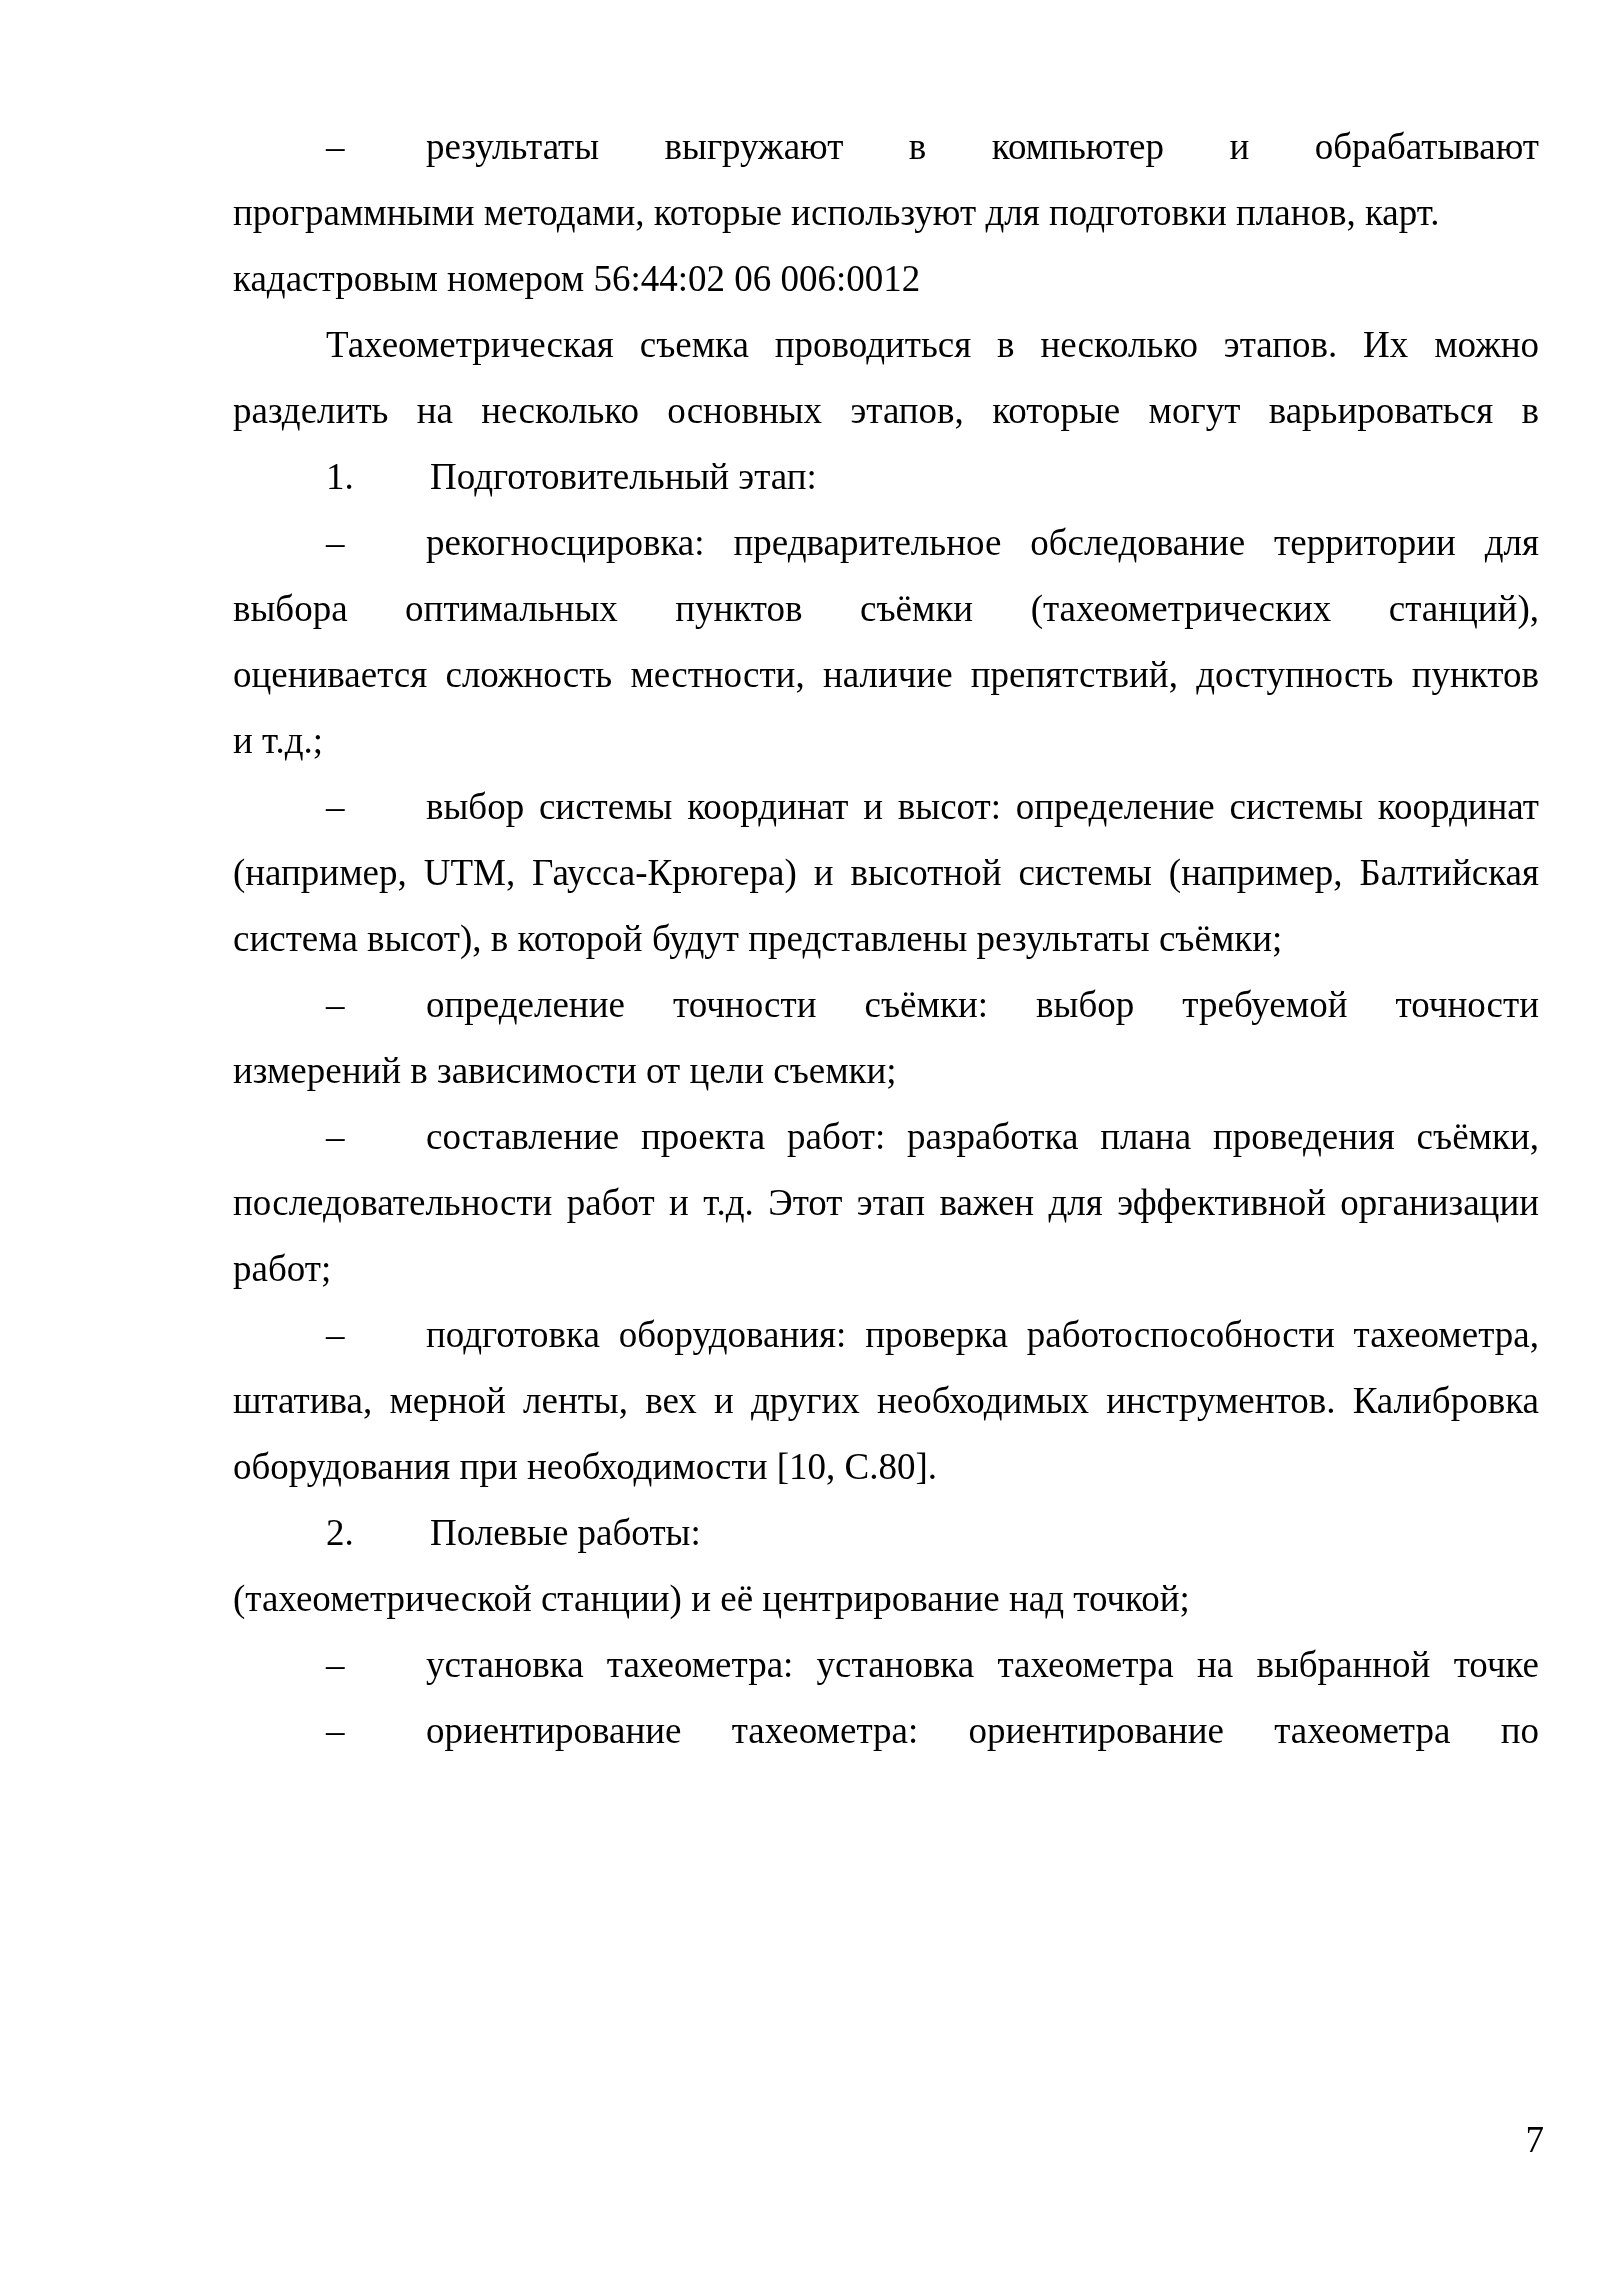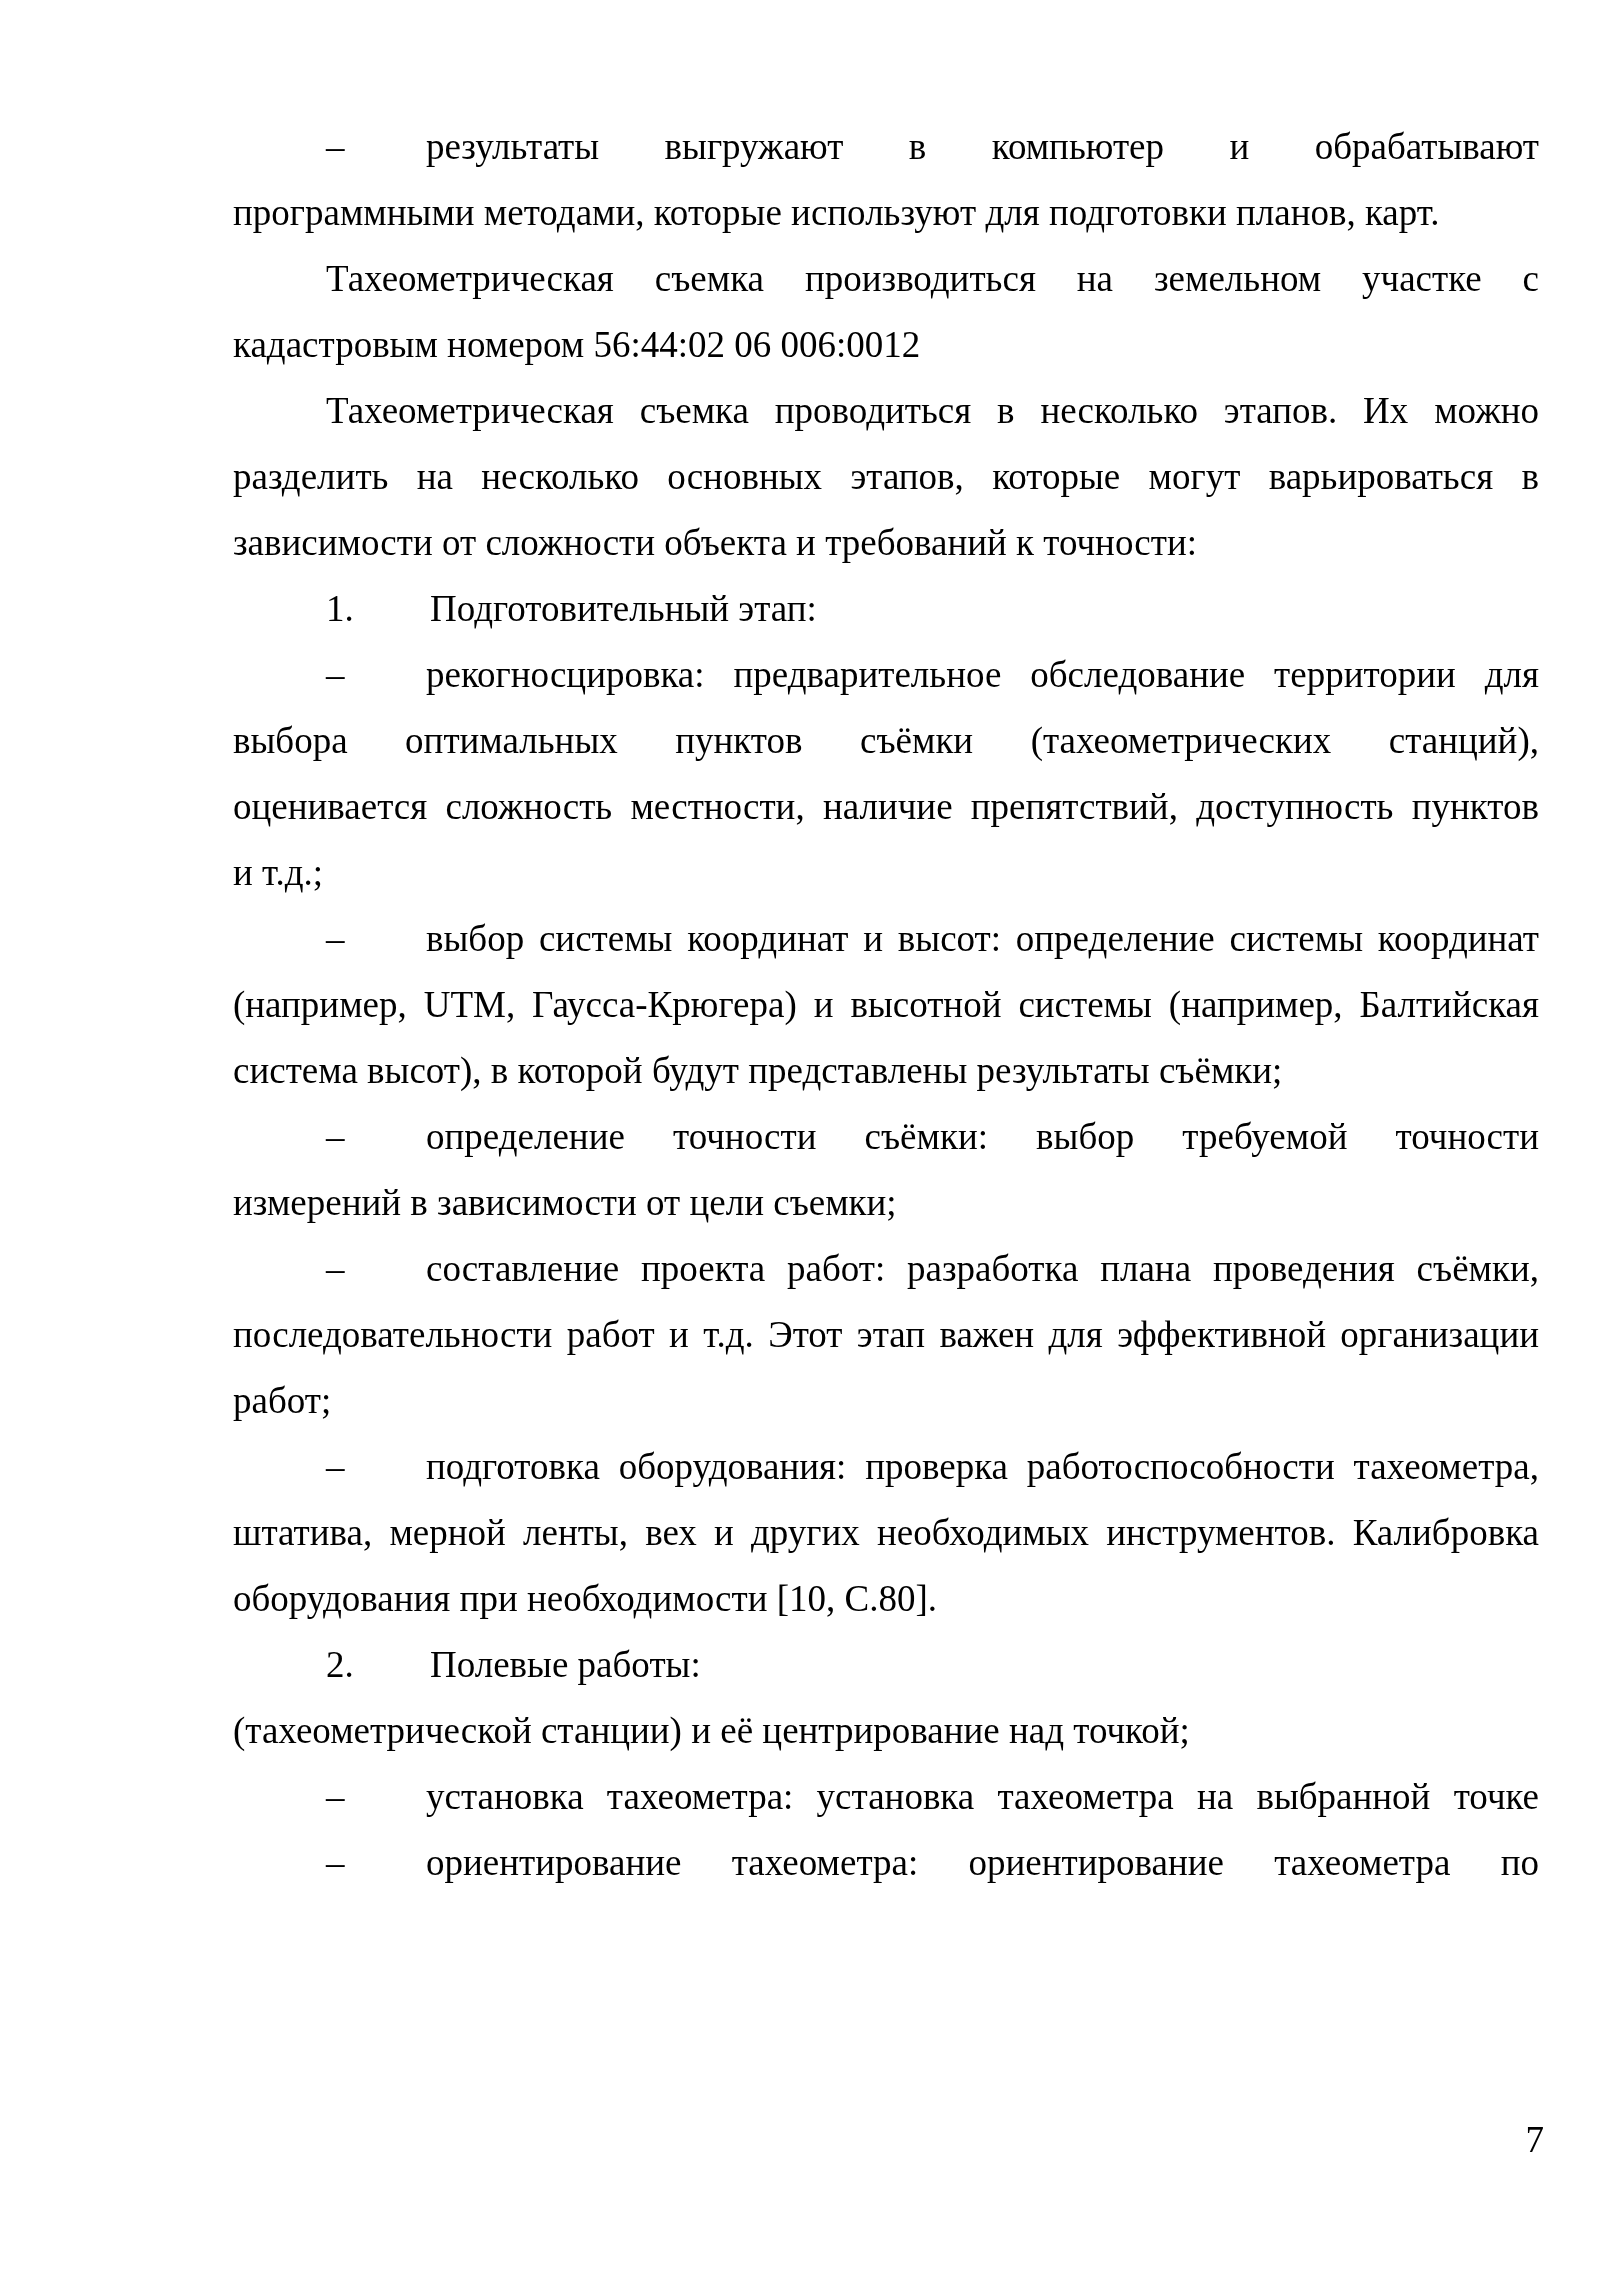--- a/index.html
+++ b/index.html
@@ -53,25 +53,23 @@
     color: #000000;
   }
 </style>
 </head>
 <body>
 
 <div class="page">
   <div class="text-block" id="text-block">
       <div class="line just ind"><span class="marker">–</span><span>результаты выгружают в компьютер и обрабатывают</span></div>
       <div class="line"><span>программными методами, которые используют для подготовки планов, карт.</span></div>
-      <div class="line just ind"><span>Тахеометрическая съемка производиться на земельном участке с</span></div>
       <div class="line"><span>кадастровым номером 56:44:02 06 006:0012</span></div>
       <div class="line just ind"><span>Тахеометрическая съемка проводиться в несколько этапов. Их можно</span></div>
       <div class="line just"><span>разделить на несколько основных этапов, которые могут варьироваться в</span></div>
-      <div class="line"><span>зависимости от сложности объекта и требований к точности:</span></div>
       <div class="line ind"><span class="marker num">1.</span><span>Подготовительный этап:</span></div>
       <div class="line just ind"><span class="marker">–</span><span>рекогносцировка: предварительное обследование территории для</span></div>
       <div class="line just"><span>выбора оптимальных пунктов съёмки (тахеометрических станций),</span></div>
       <div class="line just"><span>оценивается сложность местности, наличие препятствий, доступность пунктов</span></div>
       <div class="line"><span>и т.д.;</span></div>
       <div class="line just ind"><span class="marker">–</span><span>выбор системы координат и высот: определение системы координат</span></div>
       <div class="line just"><span>(например, UTM, Гаусса-Крюгера) и высотной системы (например, Балтийская</span></div>
       <div class="line"><span>система высот), в которой будут представлены результаты съёмки;</span></div>
       <div class="line just ind"><span class="marker">–</span><span>определение точности съёмки: выбор требуемой точности</span></div>
       <div class="line"><span>измерений в зависимости от цели съемки;</span></div>

